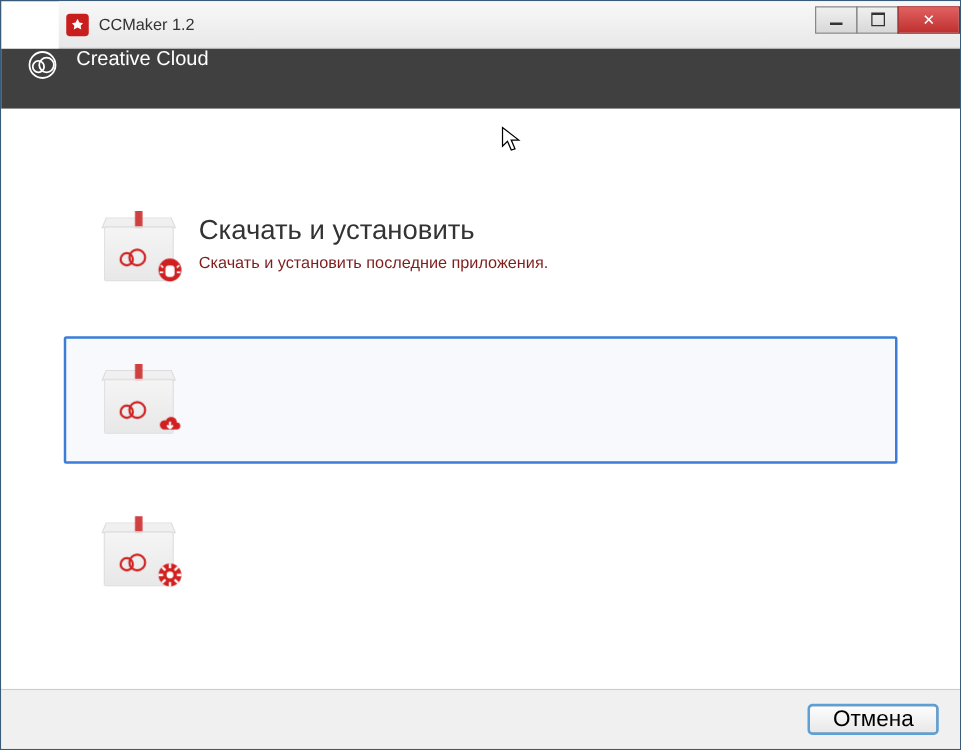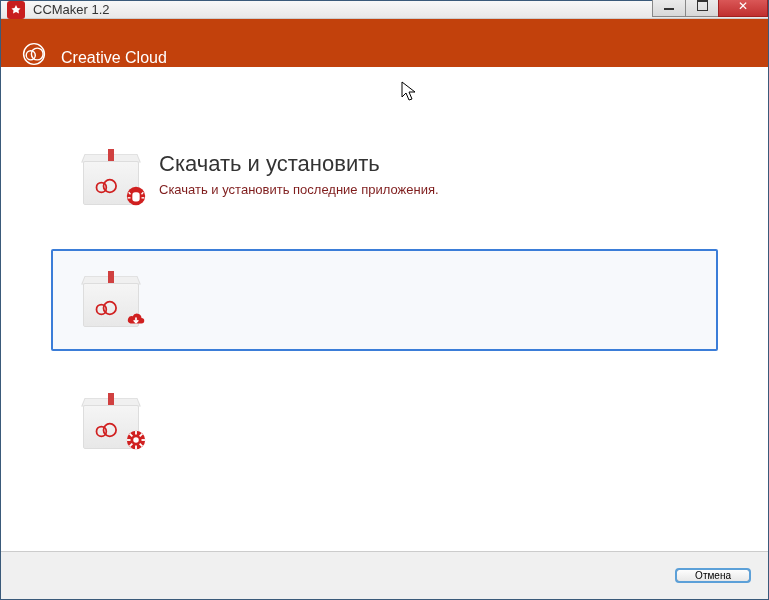--- a/index.html
+++ b/index.html
@@ -1,45 +1,45 @@
 <!DOCTYPE html>
 <html><head>
 <meta charset="utf-8">
 <style>
 * { margin: 0; padding: 0; box-sizing: border-box; }
 body { font-family: "Segoe UI", Tahoma, sans-serif; background: #5a7a9a; width: 769px; height: 600px; overflow: hidden; }
 .window { width: 769px; height: 600px; background: #fff; border: 1px solid #3a5a7a; display: flex; flex-direction: column; }
-.titlebar { height: 18px; background: linear-gradient(#f8f8f8,#e8e8e8); display: flex; align-items: center; padding: 0 0 0 6px; border-bottom: 1px solid #ccc; }
+.titlebar { height: 38px; background: linear-gradient(#f8f8f8,#e8e8e8); display: flex; align-items: center; padding: 0 0 0 6px; border-bottom: 1px solid #ccc; margin-left: 46px; }
 .app-icon { width: 18px; height: 18px; background: #c81e1e; border-radius: 3px; margin-right: 8px; display:flex; align-items:center; justify-content:center; }
 .app-icon svg { width: 12px; height: 12px; }
 .title-text { font-size: 13px; color: #333; flex: 1; }
 .win-controls { display: flex; height: 22px; margin-top:-8px;}
 .win-btn { width: 34px; height: 22px; display:flex; align-items:center; justify-content:center; border:1px solid #888; background: linear-gradient(#f0f0f0,#d8d8d8); margin-left:-1px; font-size:11px; color:#333;}
 .win-btn.min::before{content:"";width:10px;height:2px;background:#333;margin-top:6px;}
 .win-btn.max::before{content:"";width:9px;height:8px;border:1px solid #333;border-top-width:2px;}
 .win-btn.close { background: linear-gradient(#e06060,#c03030); color:#fff; width:50px; border-color:#a02020;}
 .win-btn.close::before{content:"✕";font-size:12px;color:#fff;}
-.header { height: 48px; background: #c2410c; display:flex; align-items:flex-end; padding: 0 20px; gap:14px;}
+.header { height: 48px; background: #404040; display:flex; align-items:flex-start; padding: 0 20px; gap:14px;}
 .cc-logo { width:26px; height:26px; }
 .header-title { color:#fff; font-size:16px; font-weight:400; }
 .content { flex:1; background:#fff; padding: 40px 10px 10px 10px; overflow:hidden; }
 .option { display:flex; align-items:flex-start; padding: 22px 20px 22px 30px; margin: 20px 40px; border:2px solid transparent; border-radius:2px; gap: 16px; cursor:pointer;}
 .option.selected { border-color:#3b7dd8; background:#f7f9fc; }
 .opt-icon { width:60px; height:54px; flex-shrink:0; position:relative; }
 .box-shape { width:56px; height:44px; background:linear-gradient(#f5f5f5,#e8e8e8); border:1px solid #ddd; border-radius:2px; position:absolute; bottom:0; }
 .box-top { width:56px; height:10px; background:#f0f0f0; border:1px solid #ddd; position:absolute; top:2px; transform:perspective(40px) rotateX(30deg);}
 .tape { width:6px; height:14px; background:#d04040; position:absolute; top:-2px; left:25px;}
 .cc-mark { position:absolute; bottom:10px; left:10px; width:28px; height:18px; }
 .badge { position:absolute; bottom:-2px; right:-4px; width:22px; height:22px; }
 .opt-text { flex:1; }
 .opt-title { font-size:22px; color:#333; font-weight:400; margin-bottom:4px; }
 .opt-desc { font-size:13px; color:#7f1d1d; line-height:1.4; }
 .cursor { position:absolute; pointer-events:none; }
 .footer { height:48px; border-top:1px solid #ccc; background:#f0f0f0; display:flex; align-items:center; justify-content:flex-end; padding: 0 18px; }
-.cancel-btn { padding: 0 18px; font-size:10px; background:linear-gradient(#fdfdfd,#e8e8e8); border:1px solid #888; outline:2px solid #5ca0d8; outline-offset:-1px; border-radius:3px; cursor:pointer; }
+.cancel-btn { padding: 0 18px; font-size:18px; background:linear-gradient(#fdfdfd,#e8e8e8); border:1px solid #888; outline:2px solid #5ca0d8; outline-offset:-1px; border-radius:3px; cursor:pointer; }
 </style>
 </head>
 <body>
 
 <div class="window">
   <div class="titlebar">
     <div class="app-icon">
       <svg viewBox="0 0 24 24">
           <path fill="#fff" d="M12 2l3 6 6 1-4 4 1 6-6-3-6 3 1-6-4-4 6-1z"></path>
         </svg>

